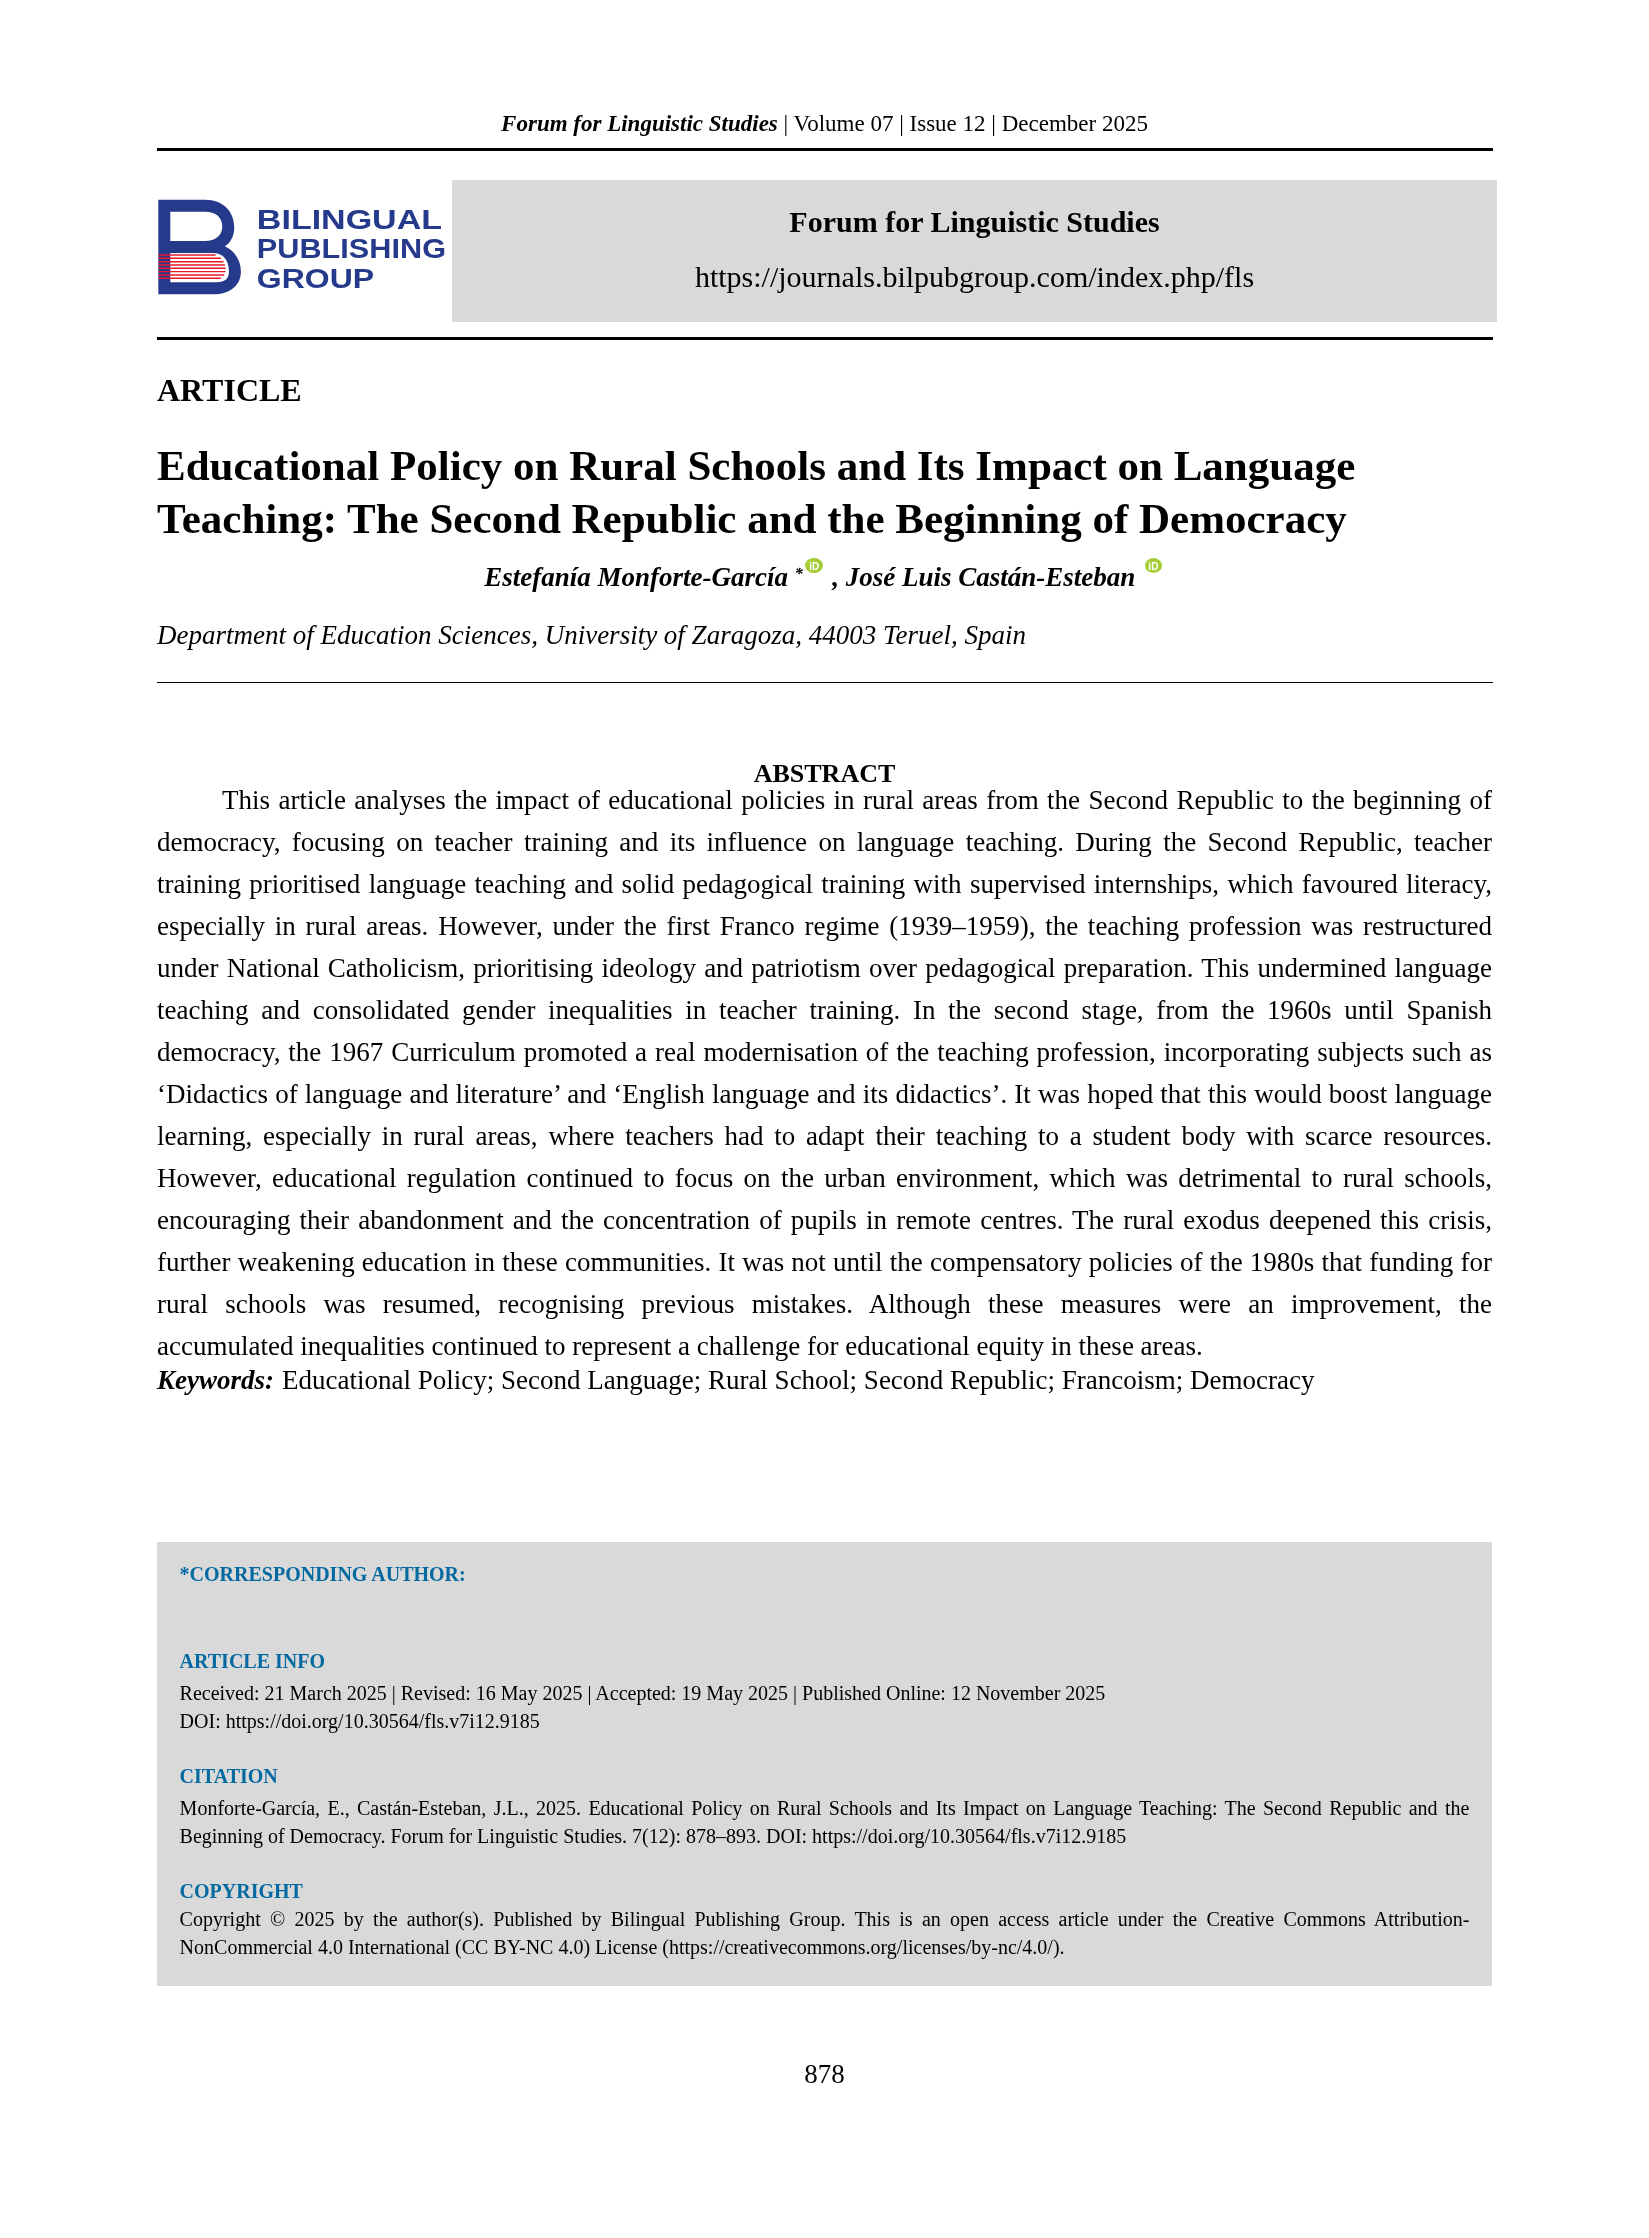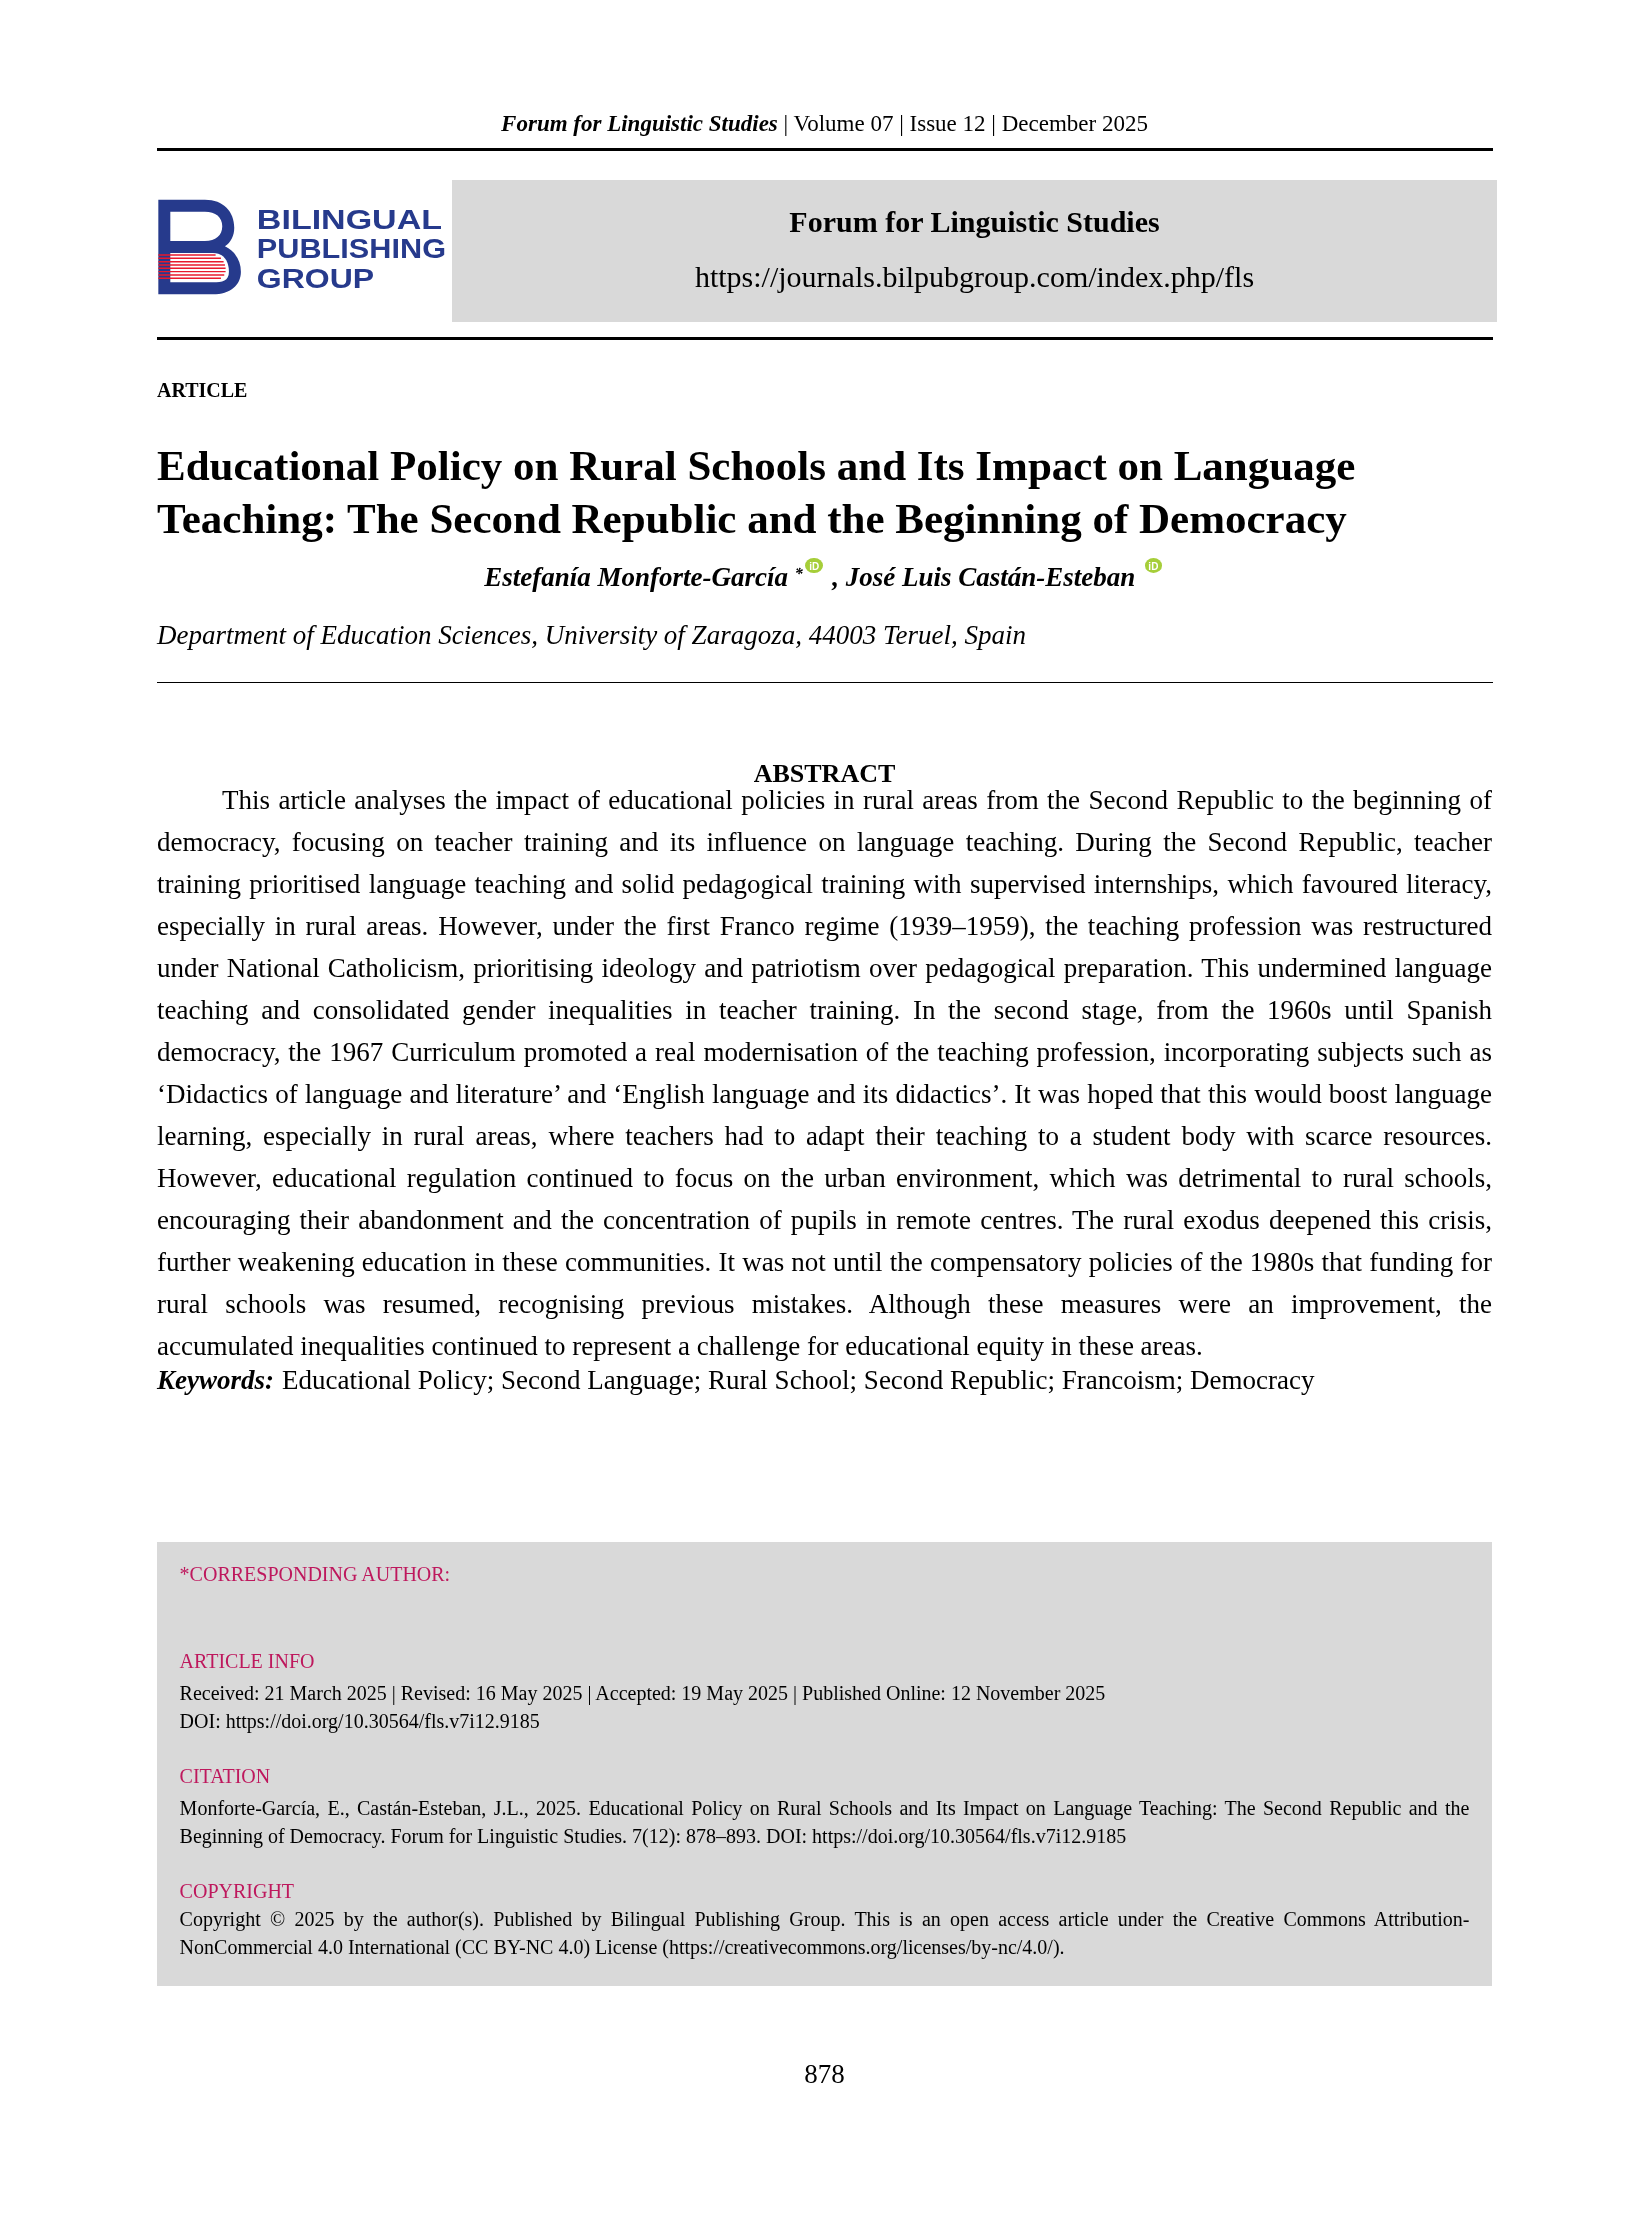--- a/index.html
+++ b/index.html
@@ -6,35 +6,35 @@
   body { width:1649px; height:2239px; position:relative; overflow:hidden;
          font-family:"Liberation Serif","DejaVu Serif",serif; color:#000; }
   .abs { position:absolute; }
   .running-head { left:157px; width:1335px; top:109px; text-align:center; font-size:23px; line-height:29px; }
   .running-head .jn { font-style:italic; font-weight:bold; }
   .rule { left:157px; width:1336px; background:#000; }
   .logo { left:157px; top:197px; width:293px; height:100px; }
   .banner { left:452px; top:180px; width:1045px; height:142px; background:#d9d9d9; text-align:center; }
   .banner .bt { position:absolute; left:0; right:0; top:22.6px; font-size:30px; font-weight:bold; line-height:37px; }
   .banner .bu { position:absolute; left:0; right:0; top:78px; font-size:30px; line-height:37px; }
-  .kind { left:157px; top:370px; font-size:20px; font-weight:bold; line-height:40px; }
+  .kind { left:157px; top:370px; font-size:32px; font-weight:bold; line-height:40px; }
   .title { left:157px; top:439px; width:1337px; font-size:43px; font-weight:bold; line-height:53px; }
   .authors { left:157px; width:1335px; top:559px; text-align:center; font-size:27px; font-style:italic; font-weight:bold; line-height:36px; }
   .authors sup { font-size:16px; vertical-align:top; position:relative; top:-2.7px; }
   .orcid { display:inline-block; width:17.3px; height:15px; border-radius:50%; background:#a6ce39; color:#fff;
            font-family:"Liberation Sans",sans-serif; font-size:10px; font-style:normal; font-weight:bold;
            line-height:17.3px; text-align:center; vertical-align:top; position:relative; top:-1.3px; margin:0 2.7px; }
   .affil { left:157px; top:617px; font-size:27px; font-style:italic; line-height:36px; }
   .abstract-h { left:157px; width:1335px; top:754px; text-align:center; font-size:26px; font-weight:bold; line-height:40px; }
   .abstract-body { left:157px; width:1335px; top:779px; font-size:27px; line-height:42px; text-align:justify; text-indent:65px; }
   .keywords { left:157px; width:1335px; top:1360px; font-size:27px; line-height:41px; }
   .keywords .kl { font-style:italic; font-weight:bold; margin-right:8px; }
   .infobox { left:157px; top:1542px; width:1335px; height:444px; background:#d9d9d9; }
   .ib-sec { position:absolute; left:22.6px; right:22.6px; }
-  .ib-h { color:#be185d; font-size:20px; line-height:27px; }
+  .ib-h { color:#0369a1; font-size:20px; line-height:27px;font-weight:bold; }
   .ib-t { font-size:20px; line-height:28px; text-align:justify; }
   .pageno { left:157px; width:1335px; top:2058px; text-align:center; font-size:27px; line-height:33px; }
 </style>
 </head>
 <body>
 
 <div class="abs running-head">
   <span class="jn">Forum for Linguistic Studies</span><span> | </span><span>Volume 07</span><span> | </span><span>Issue 12</span><span> | </span><span>December 2025</span>
 </div>
 <div class="abs rule" style="top:148px;height:2.7px;"></div>

